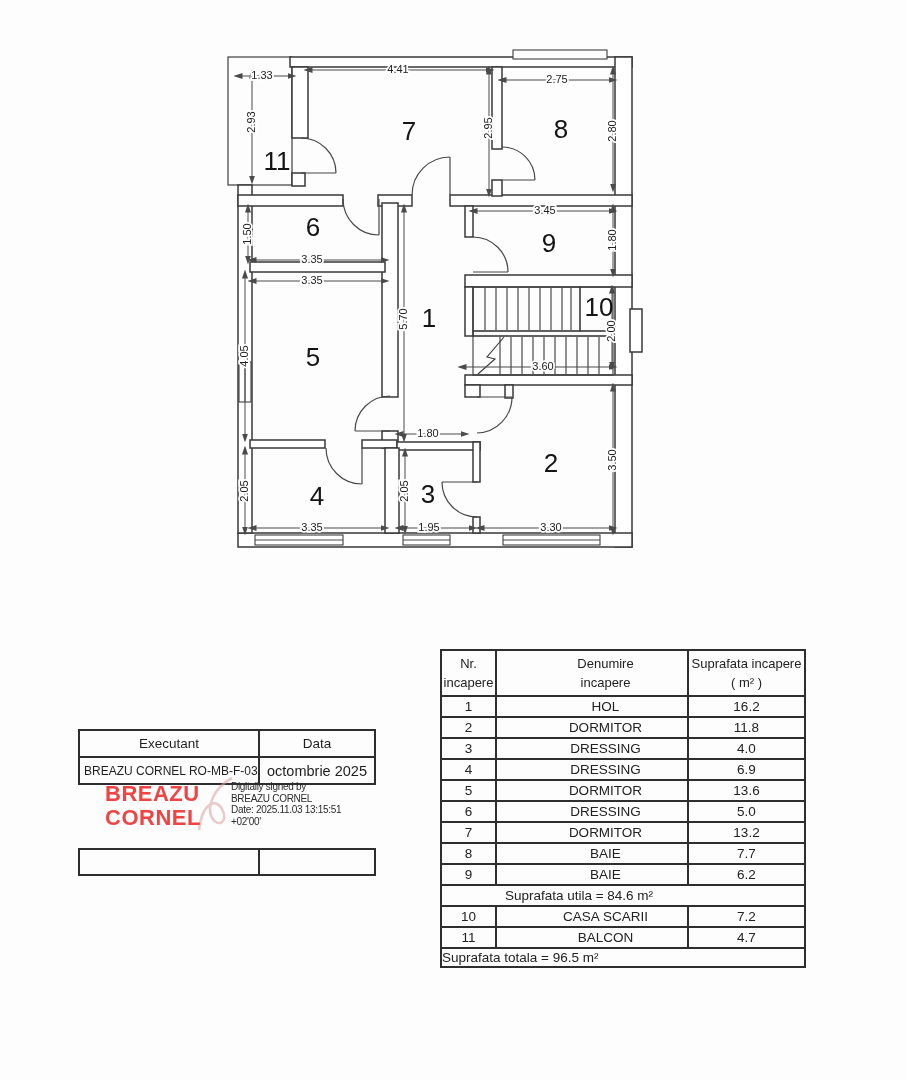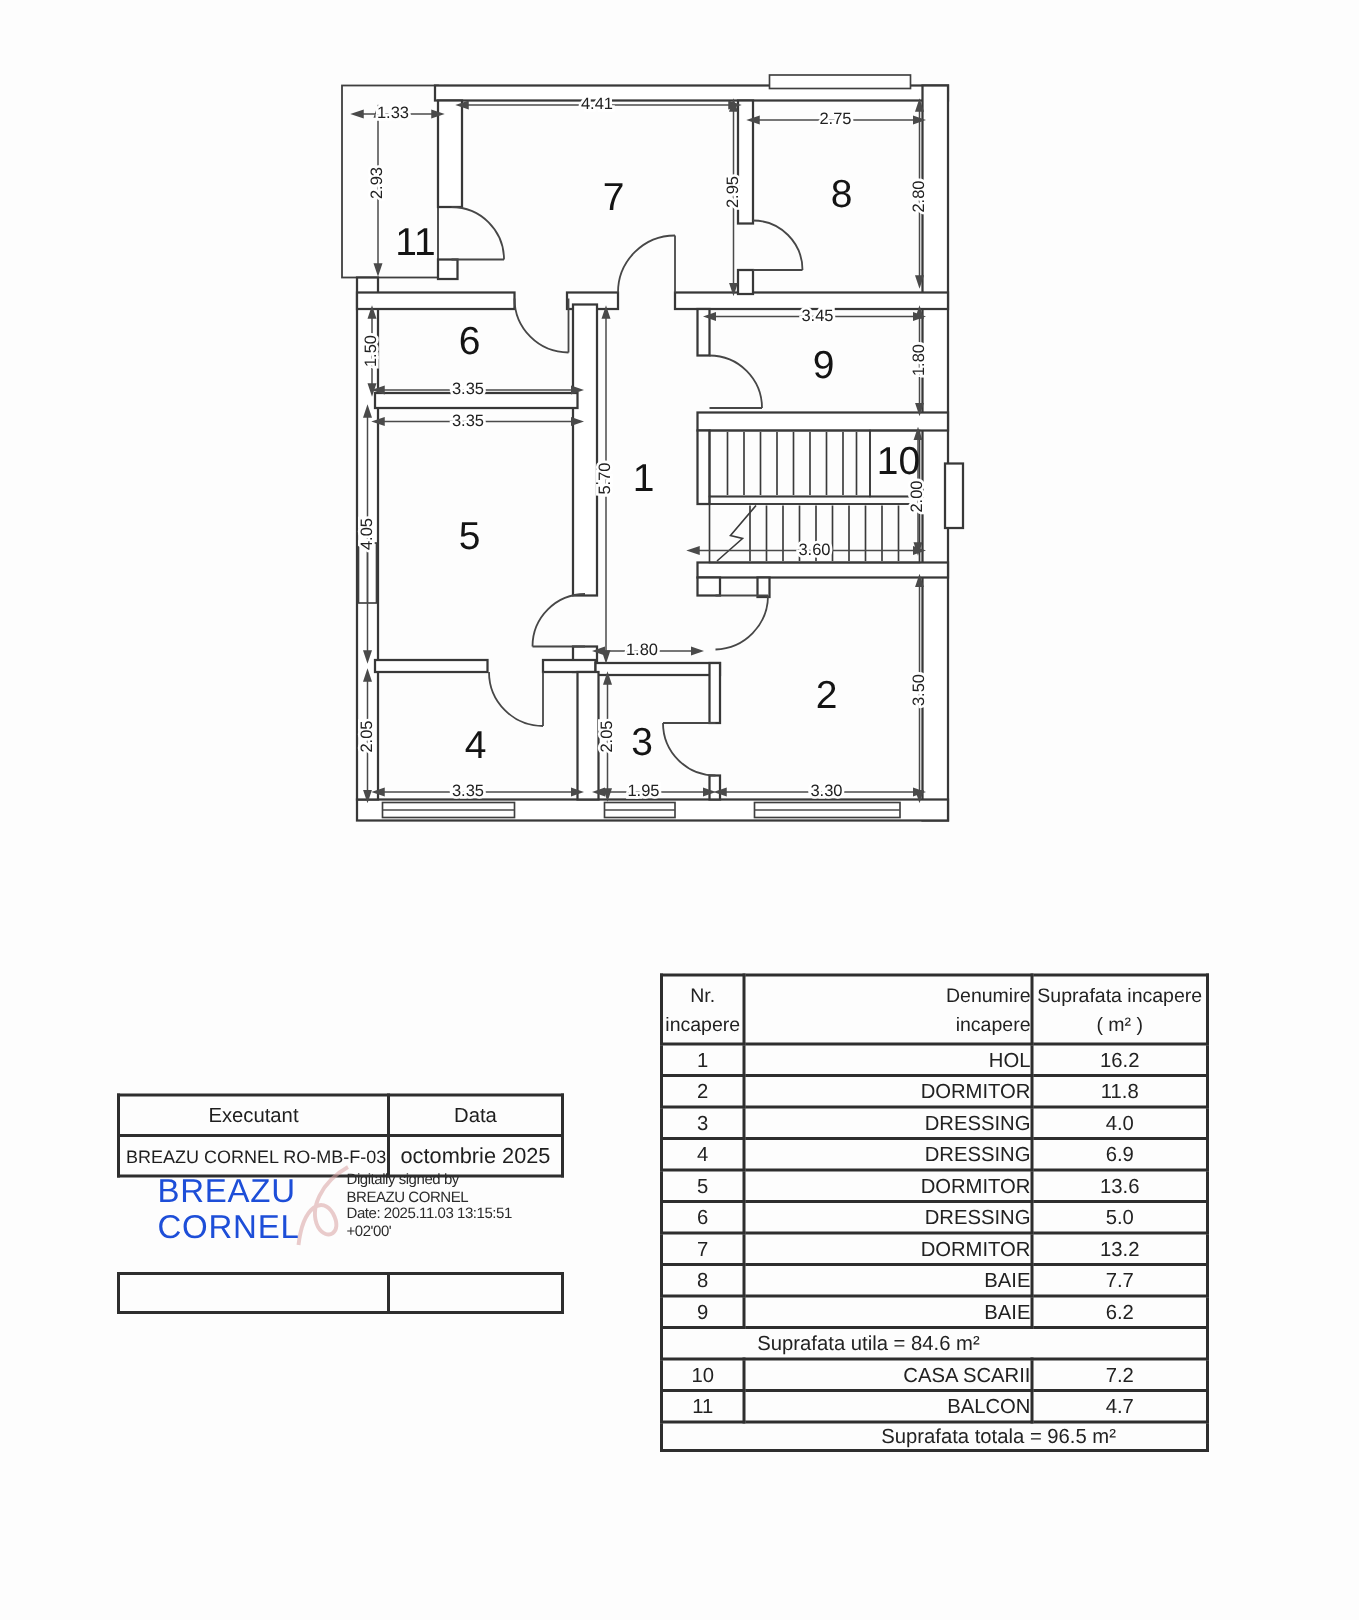--- a/index.html
+++ b/index.html
@@ -19,35 +19,35 @@
       text-anchor:middle;dominant-baseline:middle;font-family:"Liberation Sans",sans-serif;}
   .rn{font-size:26px;fill:#141414;text-anchor:middle;font-family:"Liberation Sans",sans-serif;}
 
   
   table{border-collapse:collapse;table-layout:fixed;}
   .atable{position:absolute;left:440px;top:649px;width:364px;font-size:13.5px;color:#222;}
   .atable td{border:2px solid #2e2e2e;text-align:center;padding:0;height:19px;
              overflow:hidden;white-space:nowrap;}
   .atable tr.h td{height:44px;font-size:13px;line-height:1.5;}
   .atable tr.h td span{display:block;}
-  .atable td.nm, .atable tr.h td.lft{text-align:right;padding-left:27px;}
+  .atable td.nm, .atable tr.h td.lft{text-align:center;padding-left:27px;}
   .atable td.sp1{text-align:center;padding-right:88px;}
-  .atable td.sp2{text-align:right;padding-right:60px;height:17px;}
+  .atable td.sp2{text-align:left;padding-right:60px;height:17px;}
 
   
   .xtable{position:absolute;left:78px;width:296px;font-size:13.5px;color:#1e1e1e;}
   .xtable td{border:2px solid #2e2e2e;text-align:center;padding:4px;height:17px;
              overflow:hidden;white-space:nowrap;}
   .xtable td.small{font-size:12px;}
   .xtable td.month{font-size:14.5px;margin-left:12px;}
   .xtable td.empty{height:16px;}
 
   
-  .signame{position:absolute;left:105px;top:782px;font-size:22px;font-weight:400;
-           line-height:24px;color:#1d4ed8;letter-spacing:.5px;}
+  .signame{position:absolute;left:105px;top:782px;font-size:22px;font-weight:700;
+           line-height:24px;color:#ef4444;letter-spacing:.5px;}
   .sigdet{position:absolute;left:231px;top:781px;width:170px;font-size:10px;font-weight:400;
           line-height:11.5px;color:#2b2b2b;letter-spacing:-0.3px;}
   svg.mark{position:absolute;left:192px;top:772px;}
 </style>
 </head>
 <body>
 
 <div class="page">
 
   <svg class="plan" width="906" height="625" viewBox="0 0 906 625">

